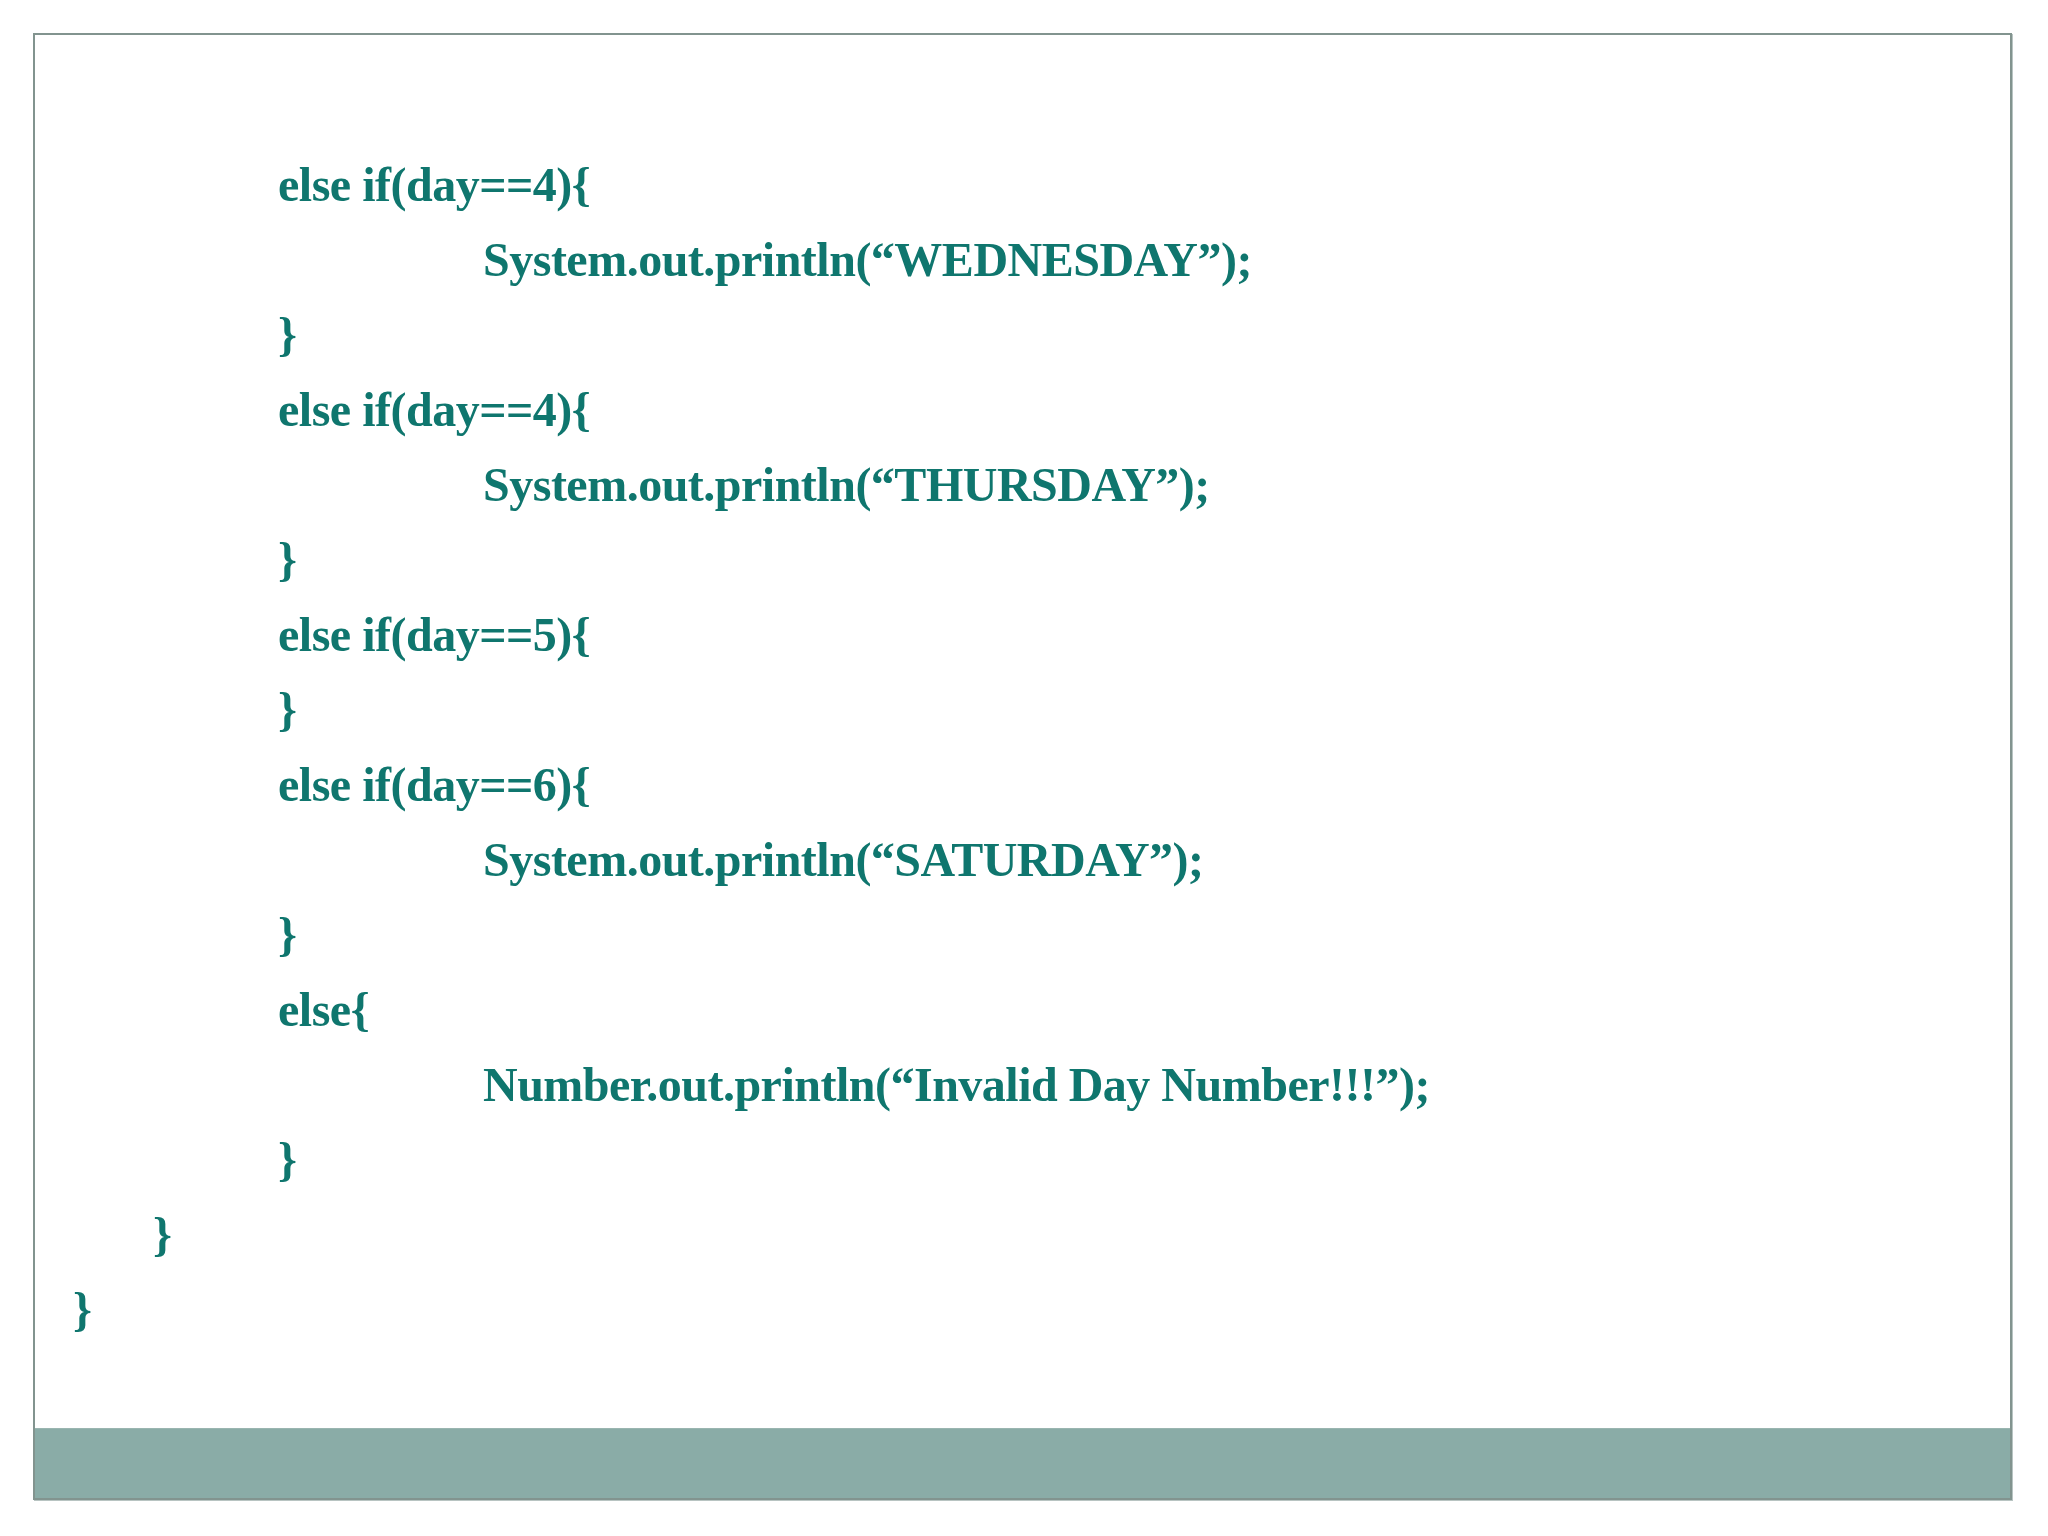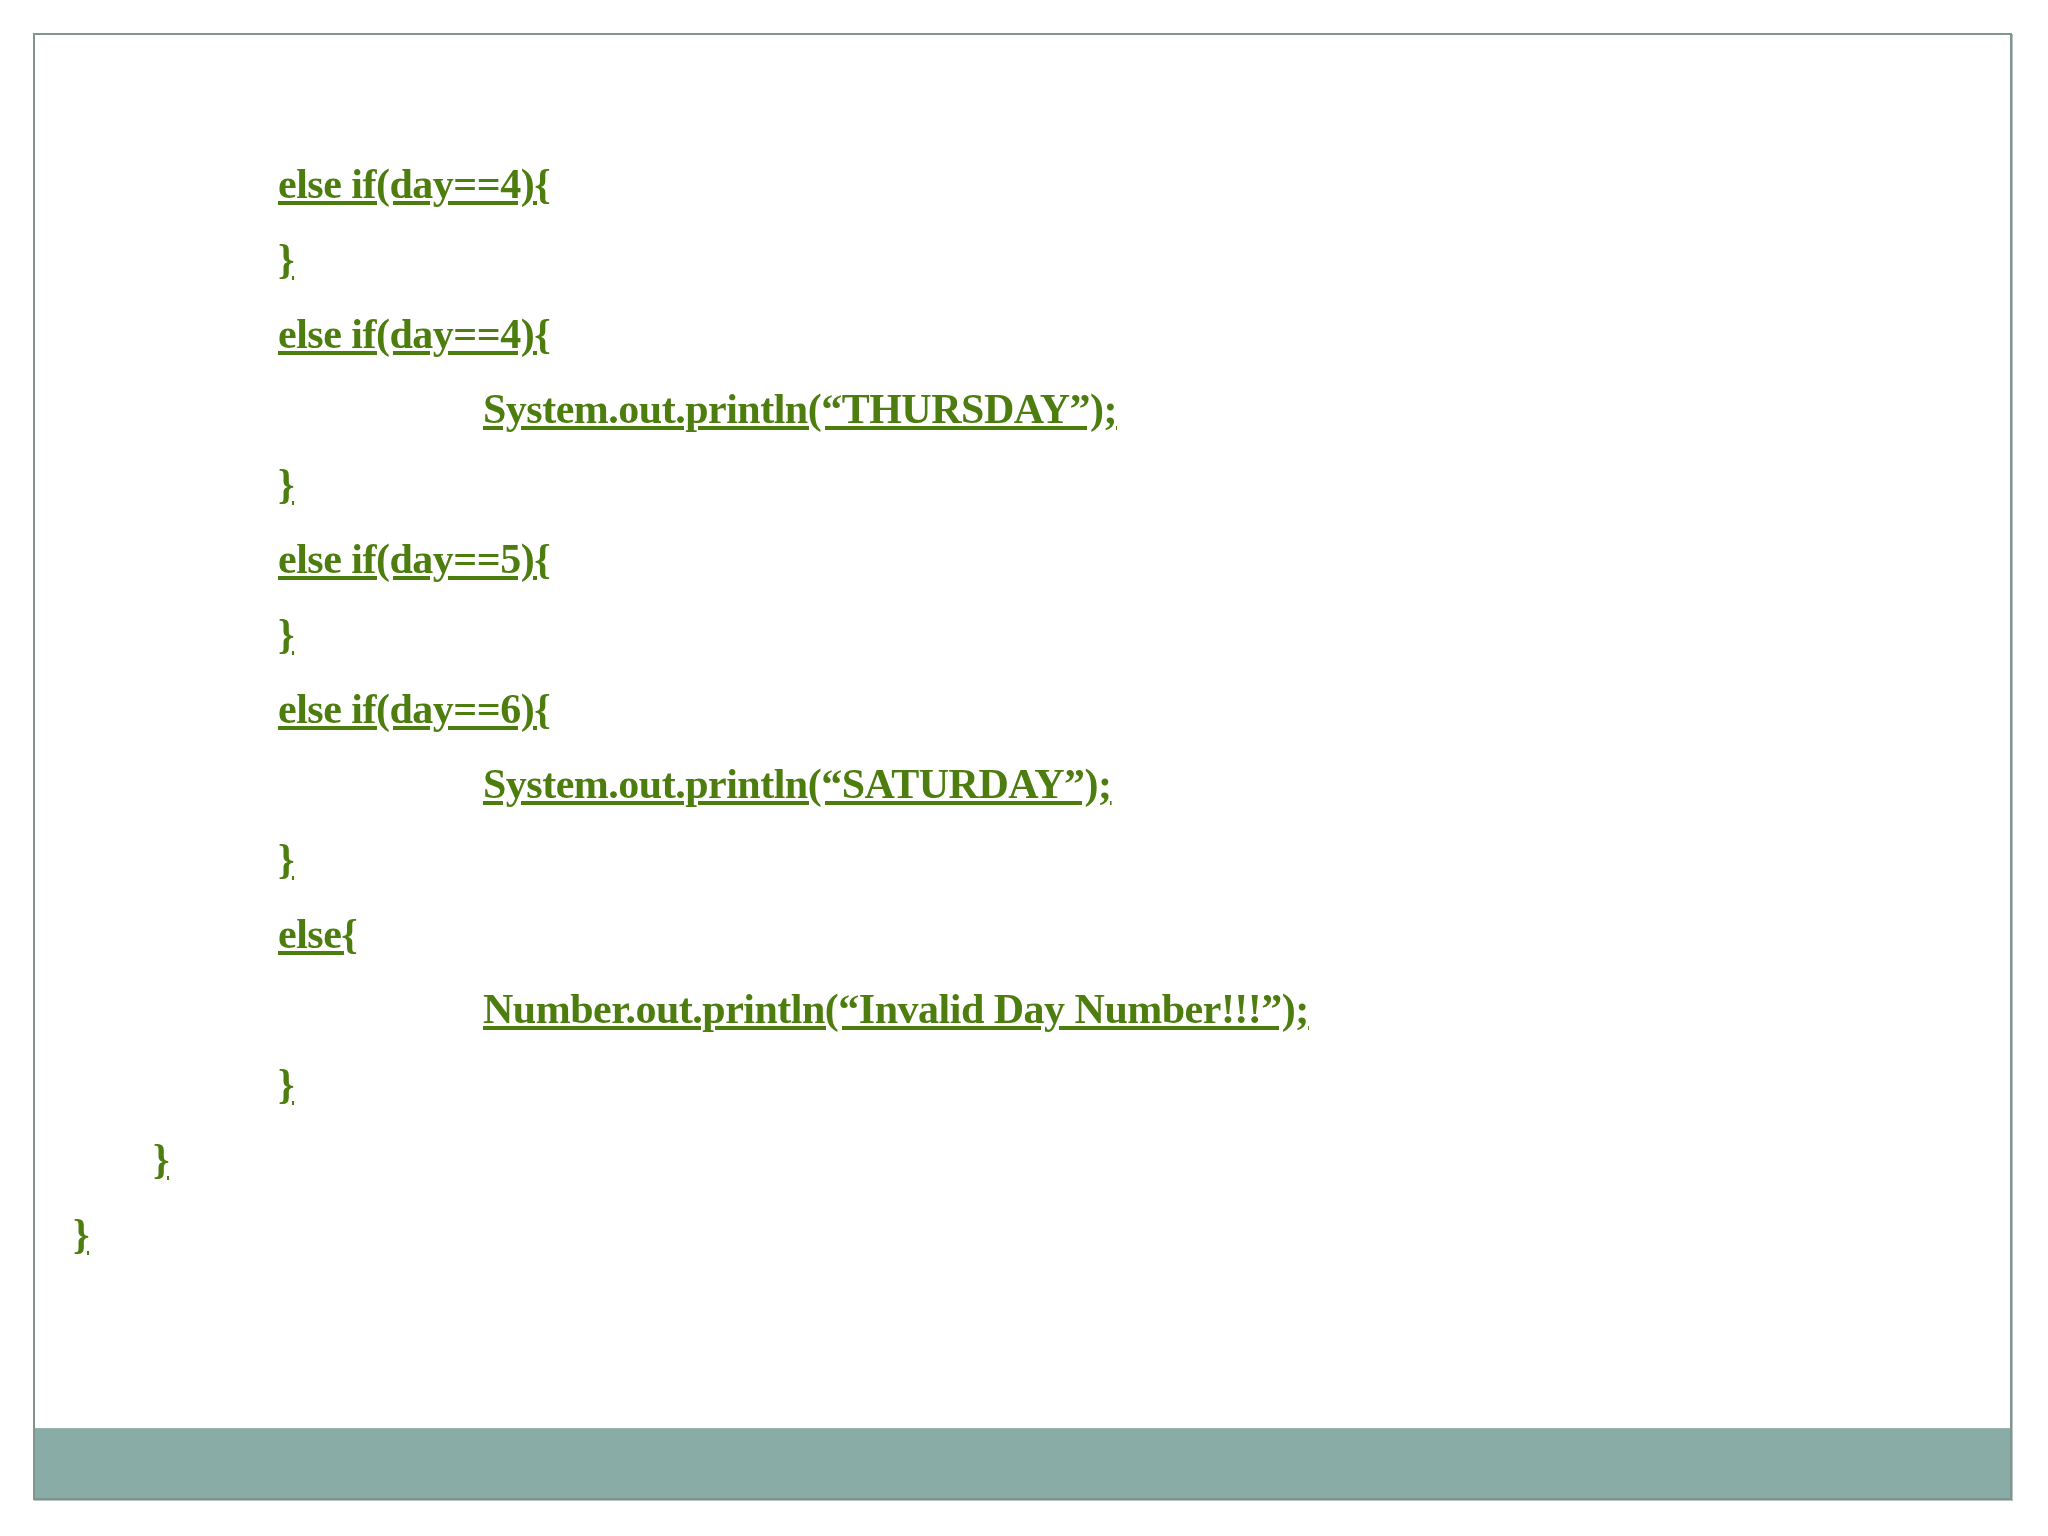--- a/index.html
+++ b/index.html
@@ -25,27 +25,26 @@
     border: 2px solid #82948f;
     box-shadow: 1px 1px 0 #b8c4c2;
   }
   .code-block {
     position: absolute;
     left: 0;
     top: 112px;
     width: 100%;
   }
   .code-line {
-    font-size: 42px;
+    font-size: 48px;
     line-height: 75px;
     font-weight: bold;
-    color: #4d7c0f;
+    color: #0f766e;
     white-space: pre;
     letter-spacing: -0.5px;
-    text-decoration: underline;
   }
   .ind0 { padding-left: 38px; }
   .ind1 { padding-left: 118px; }
   .ind2 { padding-left: 243px; }
   .ind3 { padding-left: 448px; }
   .accent-bar {
     position: absolute;
     left: 0;
     bottom: 0;
     width: 100%;
@@ -54,20 +53,21 @@
     border-top: 1px solid #9ab5b0;
   }
 </style>
 </head>
 <body>
 
 <div class="canvas">
   <div class="slide">
     <div class="code-block">
       <div class="code-line ind2">else if(day==4){</div>
+      <div class="code-line ind3">System.out.println(“WEDNESDAY”);</div>
       <div class="code-line ind2">}</div>
       <div class="code-line ind2">else if(day==4){</div>
       <div class="code-line ind3">System.out.println(“THURSDAY”);</div>
       <div class="code-line ind2">}</div>
       <div class="code-line ind2">else if(day==5){</div>
       <div class="code-line ind2">}</div>
       <div class="code-line ind2">else if(day==6){</div>
       <div class="code-line ind3">System.out.println(“SATURDAY”);</div>
       <div class="code-line ind2">}</div>
       <div class="code-line ind2">else{</div>

